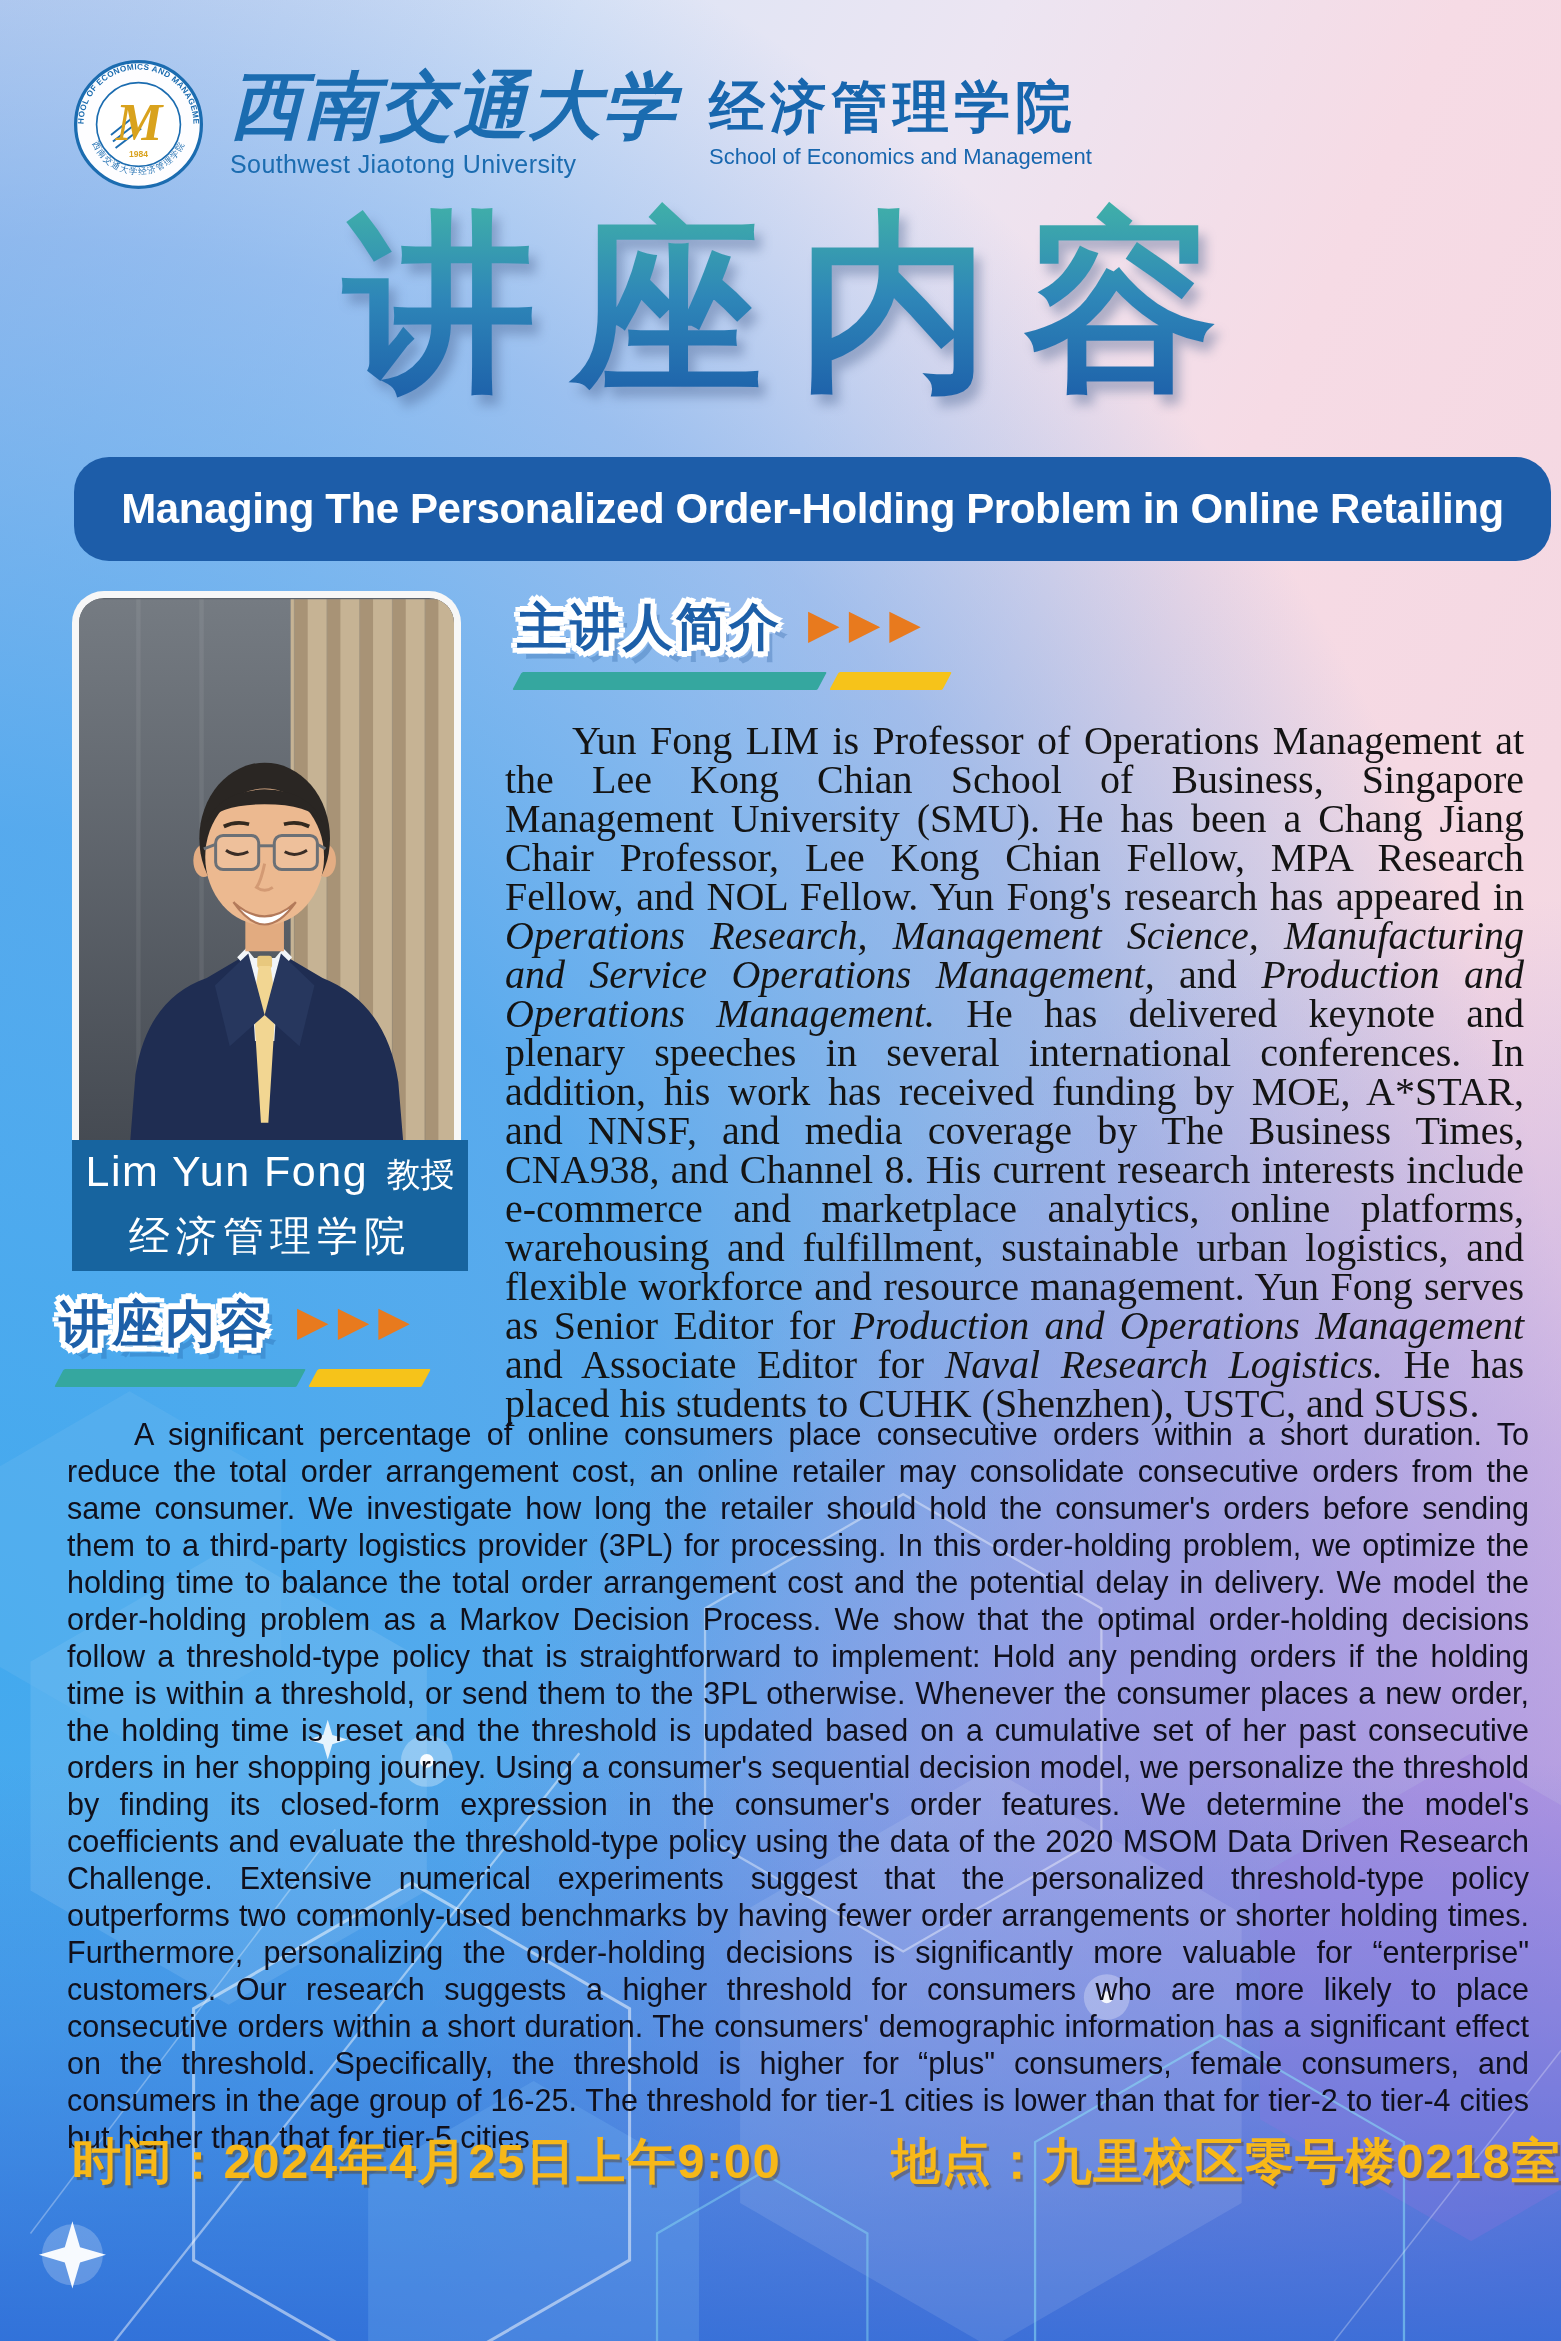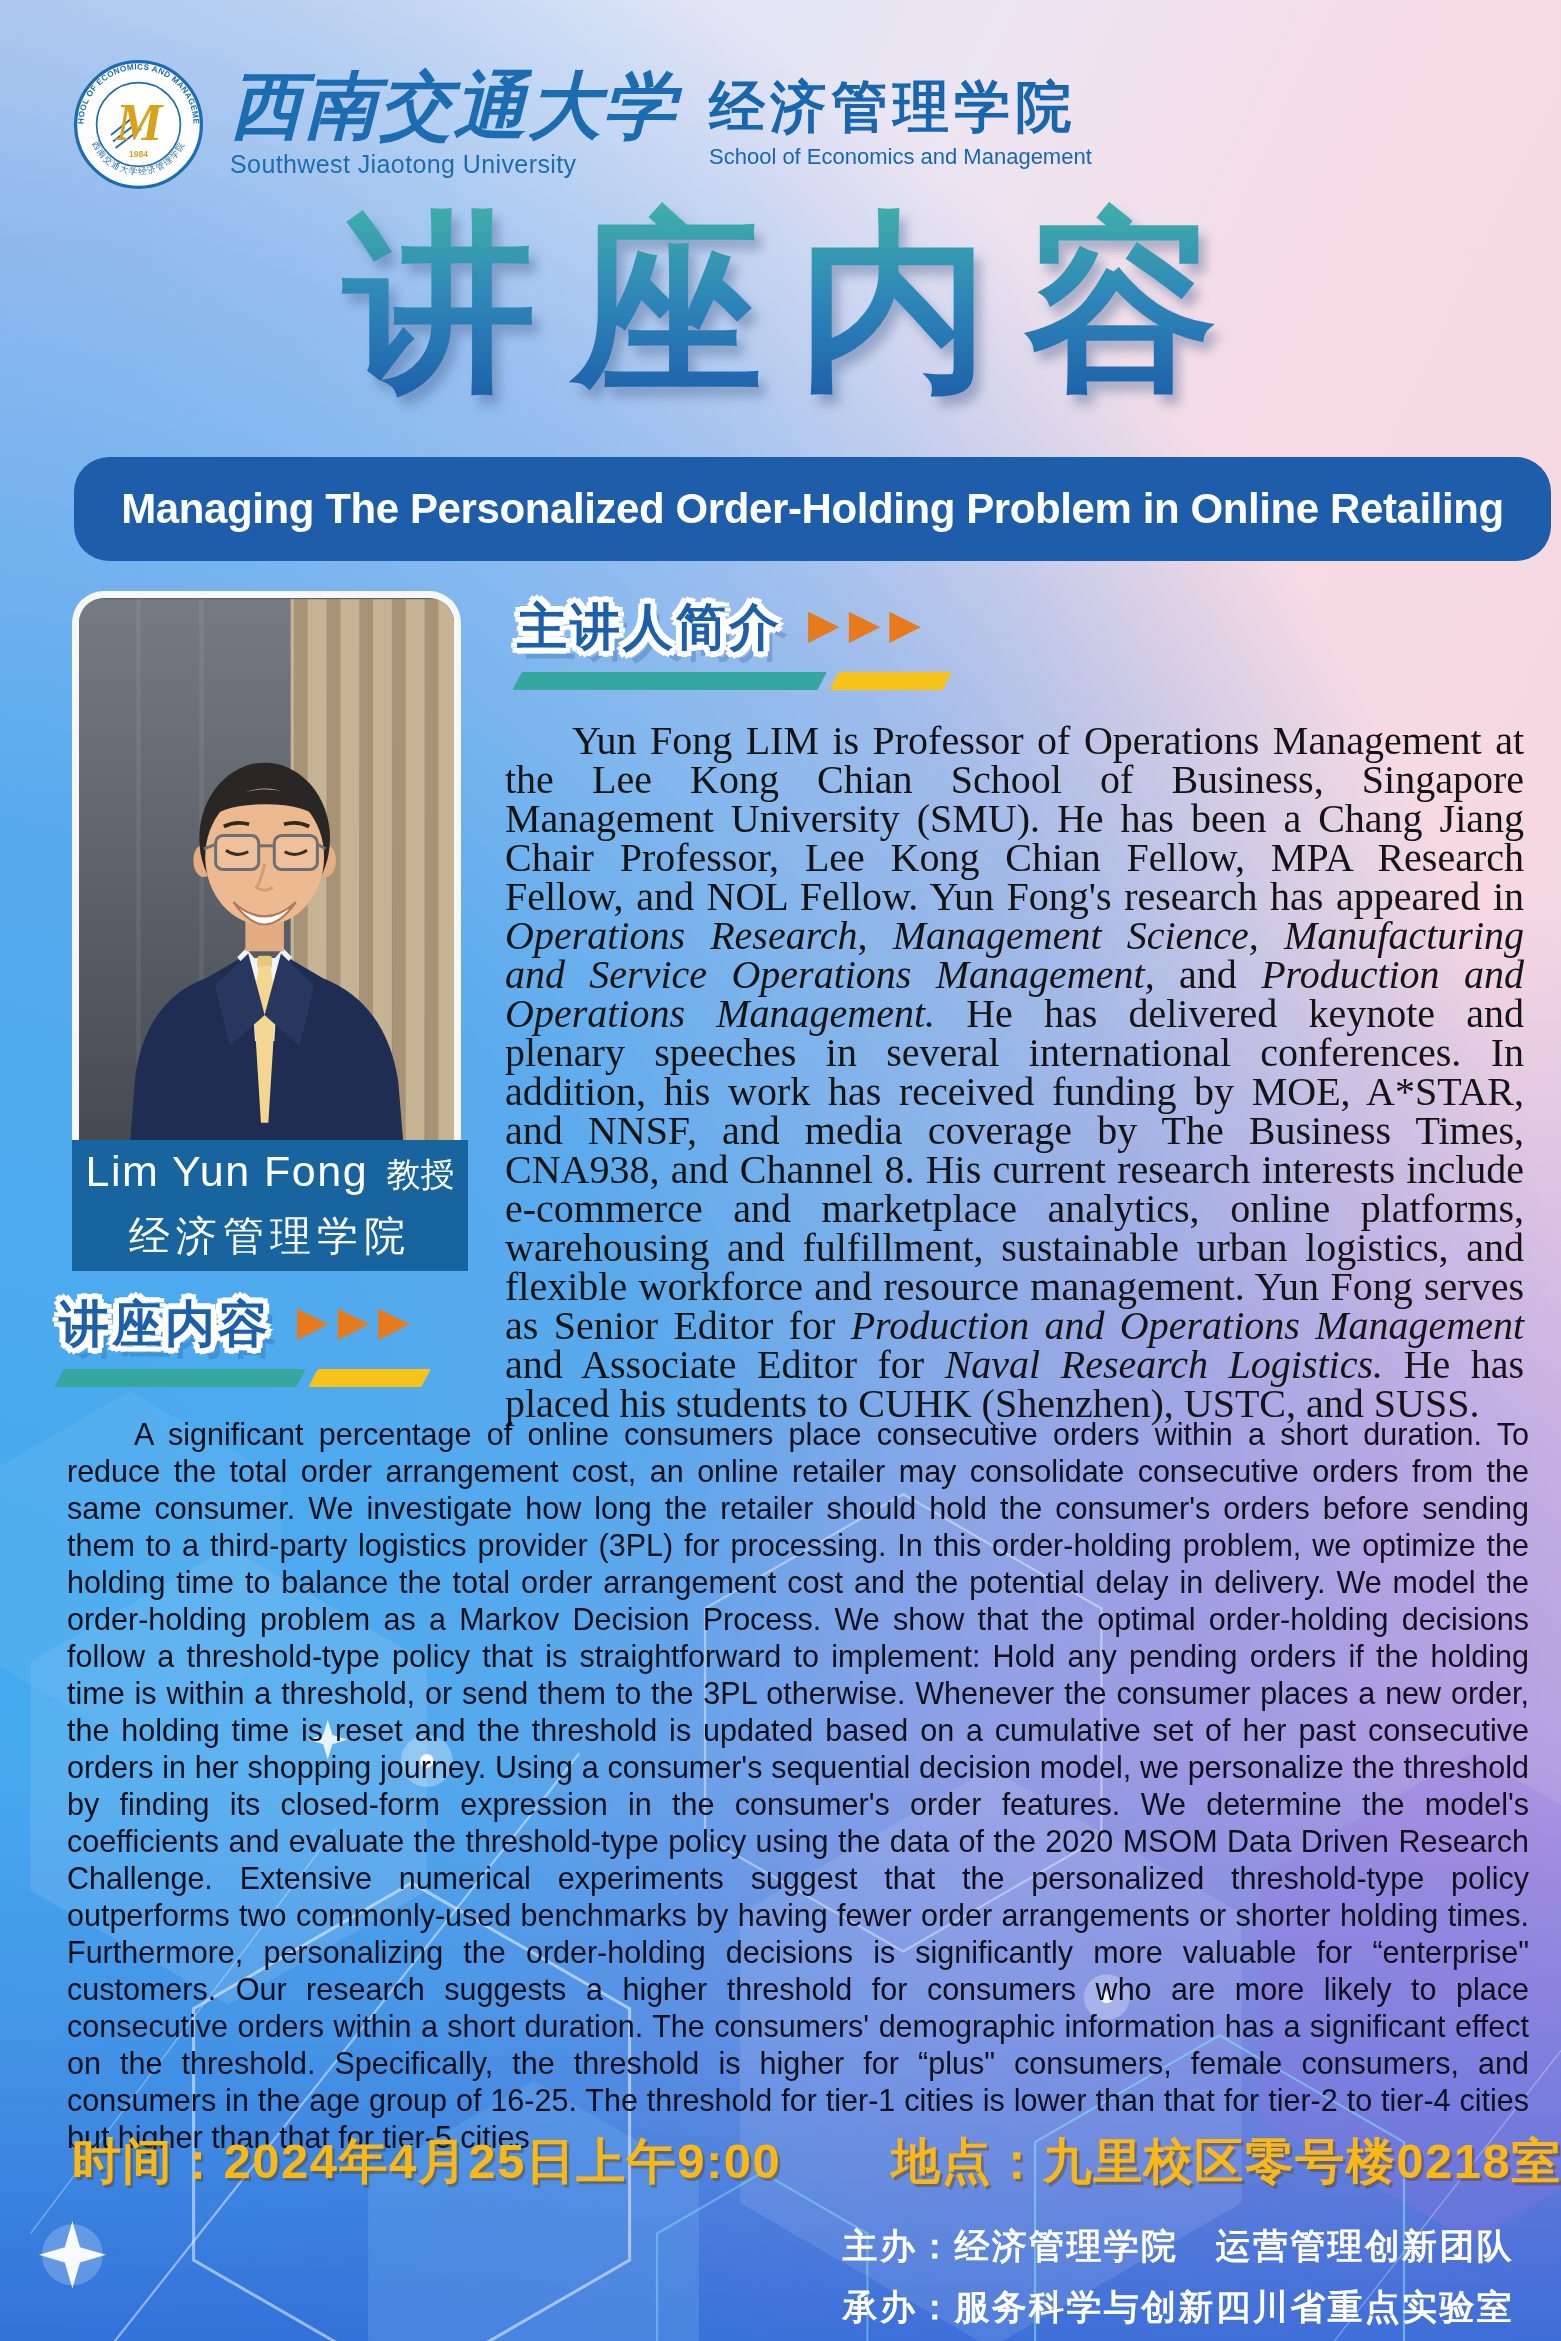--- a/index.html
+++ b/index.html
@@ -232,19 +232,15 @@
     </div>
   </section>
 
   <p class="abstract">A significant percentage of online consumers place consecutive orders within a short duration. To reduce the total order arrangement cost, an online retailer may consolidate consecutive orders from the same consumer. We investigate how long the retailer should hold the consumer's orders before sending them to a third-party logistics provider (3PL) for processing. In this order-holding problem, we optimize the holding time to balance the total order arrangement cost and the potential delay in delivery. We model the order-holding problem as a Markov Decision Process. We show that the optimal order-holding decisions follow a threshold-type policy that is straightforward to implement: Hold any pending orders if the holding time is within a threshold, or send them to the 3PL otherwise. Whenever the consumer places a new order, the holding time is reset and the threshold is updated based on a cumulative set of her past consecutive orders in her shopping journey. Using a consumer's sequential decision model, we personalize the threshold by finding its closed-form expression in the consumer's order features. We determine the model's coefficients and evaluate the threshold-type policy using the data of the 2020 MSOM Data Driven Research Challenge. Extensive numerical experiments suggest that the personalized threshold-type policy outperforms two commonly-used benchmarks by having fewer order arrangements or shorter holding times. Furthermore, personalizing the order-holding decisions is significantly more valuable for “enterprise" customers. Our research suggests a higher threshold for consumers who are more likely to place consecutive orders within a short duration. The consumers' demographic information has a significant effect on the threshold. Specifically, the threshold is higher for “plus" consumers, female consumers, and consumers in the age group of 16-25. The threshold for tier-1 cities is lower than that for tier-2 to tier-4 cities but higher than that for tier-5 cities.</p>
 
   <div class="when-where">
     <span>时间：2024年4月25日上午9:00</span>
     <span class="venue">地点：九里校区零号楼0218室</span>
   </div>
 
-  <div class="credits">
-    <div>主办：经济管理学院　运营管理创新团队</div>
-    <div>承办：服务科学与创新四川省重点实验室</div>
-  </div>
 
 </div>
 
 
 </body></html>

